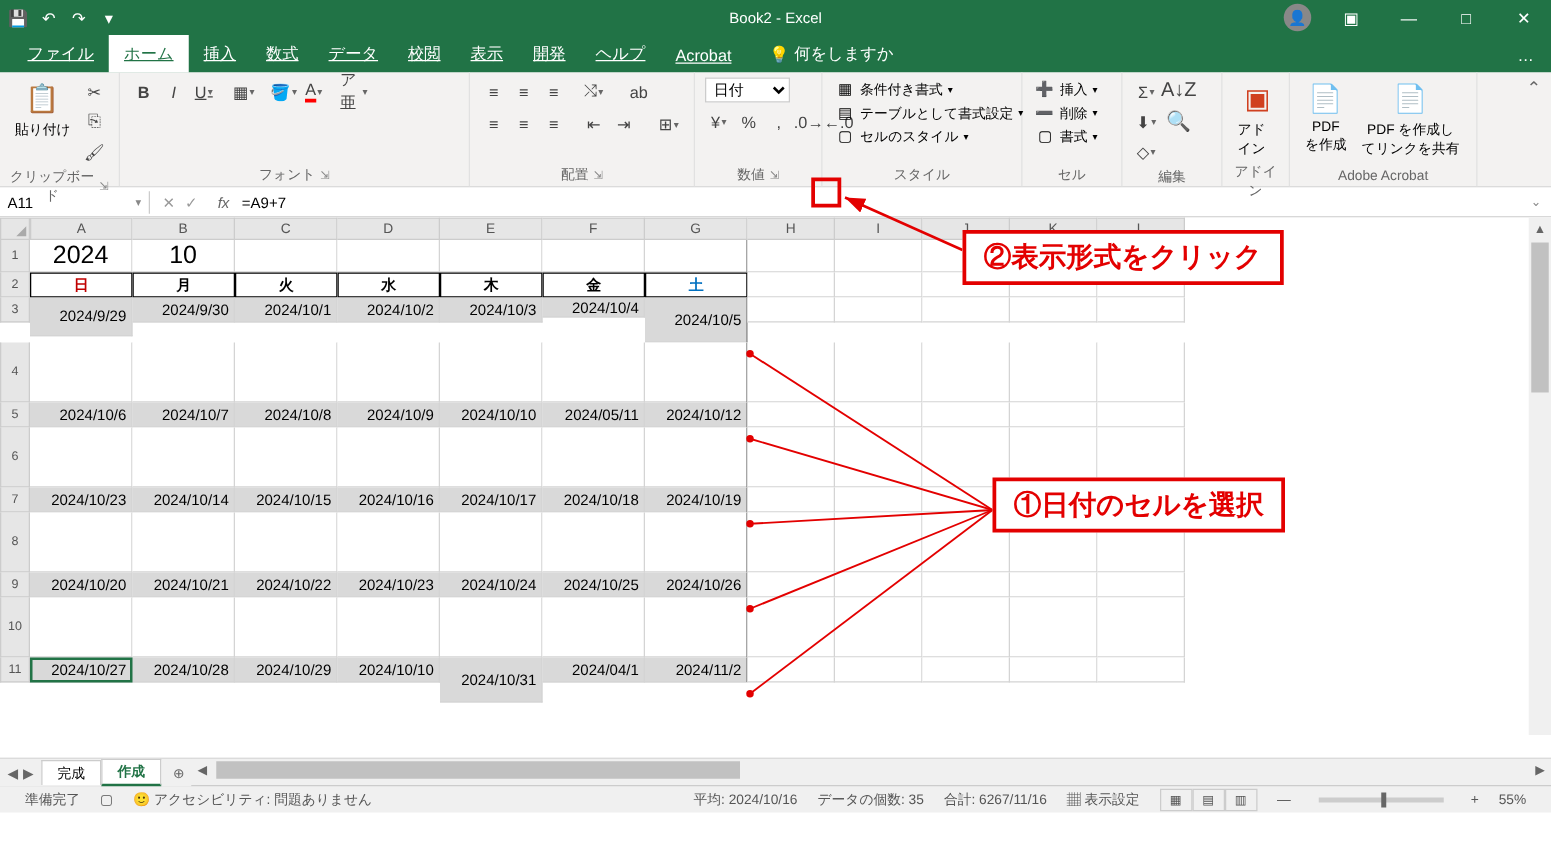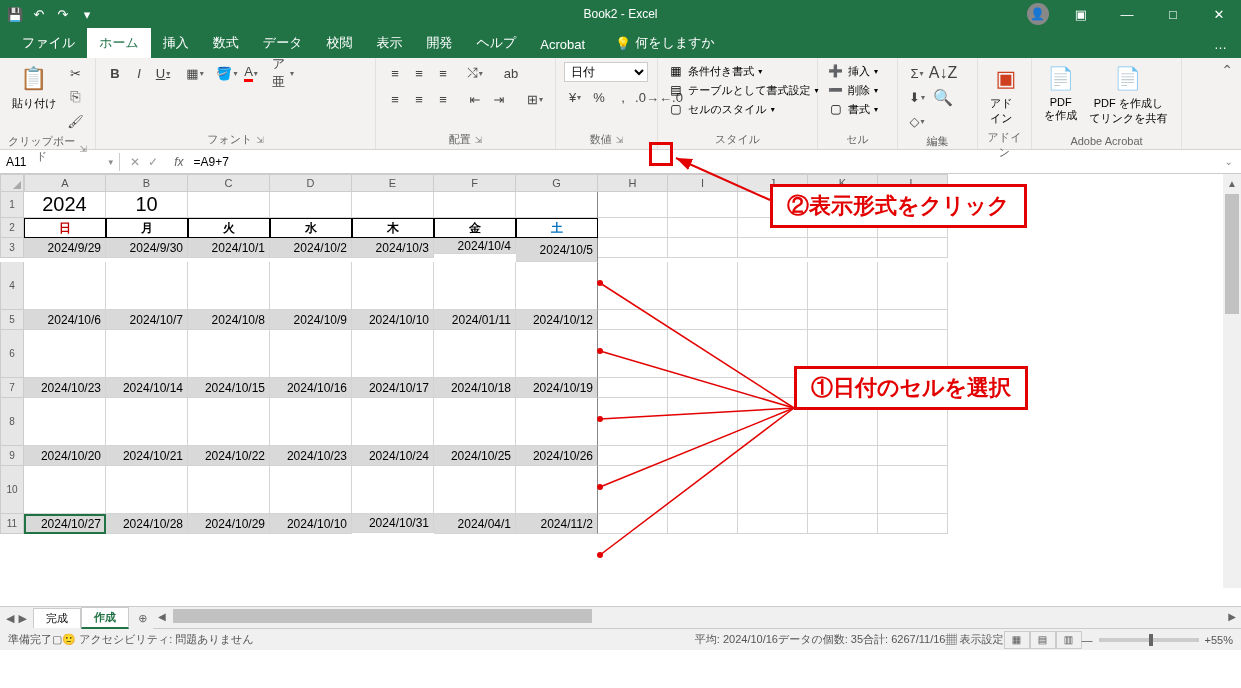--- a/index.html
+++ b/index.html
@@ -9,21 +9,21 @@
 .titlebar { background: #217346; height: 28px; display: flex; align-items: center; color: #fff; position: relative; }
 .titlebar .qa-icons { display: flex; gap: 6px; padding: 0 6px; align-items: center; }
 .titlebar .qa-icons span { width: 18px; height: 18px; display: flex; align-items: center; justify-content: center; font-size: 13px; }
 .titlebar .title { position: absolute; left: 50%; transform: translateX(-50%); font-size: 12px; }
 .titlebar .win-controls { margin-left: auto; display: flex; align-items: center; gap: 2px; }
 .titlebar .win-controls .btn { width: 44px; height: 28px; display: flex; align-items: center; justify-content: center; font-size: 13px; }
 .titlebar .avatar { width: 22px; height: 22px; border-radius: 50%; background: #888; display: flex; align-items: center; justify-content: center; font-size: 12px; color: #fff; margin-right: 8px; }
 
 
 .ribbon-tabs { background: #217346; height: 30px; display: flex; align-items: flex-end; padding-left: 10px; color: #fff; font-size: 13px; }
-.ribbon-tabs .tab { padding: 6px 12px 6px; cursor: pointer; }
+.ribbon-tabs .tab { padding: 6px 12px 6px; cursor: pointer; text-decoration: underline; }
 .ribbon-tabs .tab.active { background: #fff; color: #217346; }
 .ribbon-tabs .tell-me { display: flex; align-items: center; gap: 4px; margin-left: 8px; padding: 6px 10px; }
 .ribbon-tabs .share { margin-left: auto; padding: 6px 14px; }
 
 
 .ribbon { background: #f3f2f1; border-bottom: 1px solid #d4d4d4; display: flex; height: 92px; }
 .ribbon .group { border-right: 1px solid #e1e1e1; padding: 4px 8px 2px; display: flex; flex-direction: column; justify-content: space-between; position: relative; }
 .ribbon .group .content { display: flex; gap: 4px; align-items: flex-start; }
 .ribbon .group .label { text-align: center; font-size: 11px; color: #666; padding-top: 2px; display: flex; justify-content: center; align-items: center; gap: 4px; }
 .ribbon .group .label .launcher { font-size: 9px; color: #888; }
@@ -74,21 +74,21 @@
 .scroll-arrow { width: 18px; height: 18px; display: flex; align-items: center; justify-content: center; color: #666; font-size: 10px; }
 
 
 .sheet-tabs { height: 22px; display: flex; align-items: center; border-top: 1px solid #ccc; background: #f0f0f0; font-size: 11px; }
 .sheet-tabs .nav { padding: 0 6px; color: #666; display: flex; gap: 4px; }
 .sheet-tabs .stab { padding: 2px 12px; border: 1px solid #ccc; background: #fff; border-bottom: none; }
 .sheet-tabs .stab.active { border-bottom: 2px solid #217346; color: #217346; font-weight: bold; }
 .sheet-tabs .add { width: 20px; height: 20px; border-radius: 50%; display: flex; align-items: center; justify-content: center; margin-left: 4px; color: #666; }
 
 
-.status-bar { height: 22px; background: #f0f0f0; border-top: 1px solid #ccc; display: flex; align-items: center; font-size: 11px; color: #555; padding: 0 8px; }
+.status-bar { height: 22px; background: #f0f0f0; border-top: 1px solid #ccc; display: flex; align-items: center; font-size: 11px; color: #555; padding: 0 20px; gap: 16px; }
 .status-bar .spacer { flex: 1; }
 .status-bar .views { display: flex; gap: 0; }
 .status-bar .views .v { width: 26px; height: 18px; border: 1px solid #ccc; display: flex; align-items: center; justify-content: center; font-size: 10px; }
 .status-bar .zoom-slider { width: 100px; height: 4px; background: #ccc; position: relative; margin: 0 6px; }
 .status-bar .zoom-slider .handle { position: absolute; left: 50%; top: -4px; width: 4px; height: 12px; background: #666; }
 
 
 .annotation-box { position: absolute; border: 3px solid #e30000; background: #fff; font-size: 22px; font-weight: bold; color: #e30000; padding: 4px 14px; z-index: 50; white-space: nowrap; }
 .highlight-box { position: absolute; border: 3px solid #e30000; z-index: 49; pointer-events: none; }
 svg.anno-lines { position: absolute; left: 0; top: 0; pointer-events: none; z-index: 48; }
@@ -198,21 +198,21 @@
       </div>
     </div>
     <div class="label">
         <span>配置</span>
         <span class="launcher">⇲</span>
       </div>
   </div>
 
   <div class="group" style="width:102px;position:relative">
     <div class="content" style="flex-direction:column;gap:4px">
-      <select style="width:84px">
+      <select style="width:68px">
         <option>日付</option>
       </select>
       <div class="row">
         <span class="icobtn dd">¥</span>
         <span class="icobtn">%</span>
         <span class="icobtn">,</span>
         <span class="icobtn">.0→</span>
         <span class="icobtn">←.0</span>
       </div>
     </div>
@@ -375,27 +375,27 @@
         <div class="cell hdr-day" style="width: 82px; height: 20px;">金</div>
         <div class="cell hdr-day sat calendar-edge" style="width: 82px; height: 20px;">土</div>
         <div class="cell" style="width: 70px; height: 20px;"></div>
         <div class="cell" style="width: 70px; height: 20px;"></div>
         <div class="cell" style="width: 70px; height: 20px;"></div>
         <div class="cell" style="width: 70px; height: 20px;"></div>
         <div class="cell" style="width: 70px; height: 20px;"></div>
       </div>
       <div class="data-row">
         <div class="row-hdr" style="height: 20px;">3</div>
-        <div class="cell selected" style="width: 82px; height: 20px;">2024/9/29</div>
+        <div class="cell selected" style="width: 82px; height: 31px;">2024/9/29</div>
         <div class="cell selected" style="width: 82px; height: 20px;">2024/9/30</div>
         <div class="cell selected" style="width: 82px; height: 20px;">2024/10/1</div>
         <div class="cell selected" style="width: 82px; height: 20px;">2024/10/2</div>
         <div class="cell selected" style="width: 82px; height: 20px;">2024/10/3</div>
         <div class="cell selected" style="width: 82px; height: 16px;">2024/10/4</div>
-        <div class="cell selected calendar-edge" style="width: 82px; height: 24px; text-align: center;">2024/10/5</div>
+        <div class="cell selected calendar-edge" style="width: 82px; height: 36px; text-align: center;">2024/10/5</div>
         <div class="cell" style="width: 70px; height: 20px;"></div>
         <div class="cell" style="width: 70px; height: 20px;"></div>
         <div class="cell" style="width: 70px; height: 20px;"></div>
         <div class="cell" style="width: 70px; height: 20px;"></div>
         <div class="cell" style="width: 70px; height: 20px;"></div>
       </div>
       <div class="data-row">
         <div class="row-hdr" style="height: 48px;">4</div>
         <div class="cell" style="width: 82px; height: 48px;"></div>
         <div class="cell" style="width: 82px; height: 48px;"></div>
@@ -410,21 +410,21 @@
         <div class="cell" style="width: 70px; height: 48px;"></div>
         <div class="cell" style="width: 70px; height: 48px;"></div>
       </div>
       <div class="data-row">
         <div class="row-hdr" style="height: 20px;">5</div>
         <div class="cell selected" style="width: 82px; height: 20px;">2024/10/6</div>
         <div class="cell selected" style="width: 82px; height: 20px;">2024/10/7</div>
         <div class="cell selected" style="width: 82px; height: 20px;">2024/10/8</div>
         <div class="cell selected" style="width: 82px; height: 20px;">2024/10/9</div>
         <div class="cell selected" style="width: 82px; height: 20px;">2024/10/10</div>
-        <div class="cell selected" style="width: 82px; height: 20px;">2024/01/11</div>
+        <div class="cell selected" style="width: 82px; height: 20px;">2024/05/11</div>
         <div class="cell selected calendar-edge" style="width: 82px; height: 20px;">2024/10/12</div>
         <div class="cell" style="width: 70px; height: 20px;"></div>
         <div class="cell" style="width: 70px; height: 20px;"></div>
         <div class="cell" style="width: 70px; height: 20px;"></div>
         <div class="cell" style="width: 70px; height: 20px;"></div>
         <div class="cell" style="width: 70px; height: 20px;"></div>
       </div>
       <div class="data-row">
         <div class="row-hdr" style="height: 48px;">6</div>
         <div class="cell" style="width: 82px; height: 48px;"></div>
@@ -499,21 +499,21 @@
         <div class="cell" style="width: 70px; height: 48px;"></div>
         <div class="cell" style="width: 70px; height: 48px;"></div>
         <div class="cell" style="width: 70px; height: 48px;"></div>
       </div>
       <div class="data-row">
         <div class="row-hdr" style="height: 20px;">11</div>
         <div class="cell selected active-cell" style="width: 82px; height: 20px;">2024/10/27</div>
         <div class="cell selected" style="width: 82px; height: 20px;">2024/10/28</div>
         <div class="cell selected" style="width: 82px; height: 20px;">2024/10/29</div>
         <div class="cell selected" style="width: 82px; height: 20px;">2024/10/10</div>
-        <div class="cell selected" style="width: 82px; height: 19px;">2024/10/31</div>
+        <div class="cell selected" style="width: 82px; height: 36px;">2024/10/31</div>
         <div class="cell selected" style="width: 82px; height: 20px;">2024/04/1</div>
         <div class="cell selected calendar-edge" style="width: 82px; height: 20px;">2024/11/2</div>
         <div class="cell" style="width: 70px; height: 20px;"></div>
         <div class="cell" style="width: 70px; height: 20px;"></div>
         <div class="cell" style="width: 70px; height: 20px;"></div>
         <div class="cell" style="width: 70px; height: 20px;"></div>
         <div class="cell" style="width: 70px; height: 20px;"></div>
       </div>
     </div>
   <div class="vscroll">
@@ -558,21 +558,21 @@
   <span>—</span>
   <div class="zoom-slider">
       <div class="handle"></div>
     </div>
   <span>+</span>
   <span>55%</span>
 </div>
 
 <div class="highlight-box" style="left:649px;top:142px;width:24px;height:24px"></div>
 <div class="annotation-box" style="left:770px;top:184px">②表示形式をクリック</div>
-<div class="annotation-box" style="left:794px;top:366px">①日付のセルを選択</div>
+<div class="annotation-box" style="left:794px;top:382px">①日付のセルを選択</div>
 
 <svg class="anno-lines" width="1241" height="688">
   <defs>
     <marker id="ah" markerWidth="10" markerHeight="10" refX="8" refY="3" orient="auto">
       <path d="M0,0 L8,3 L0,6 Z" fill="#e30000"></path>
     </marker>
   </defs>
 
   <line x1="770" y1="200" x2="676" y2="158" stroke="#e30000" stroke-width="2" marker-end="url(#ah)"></line>
 

